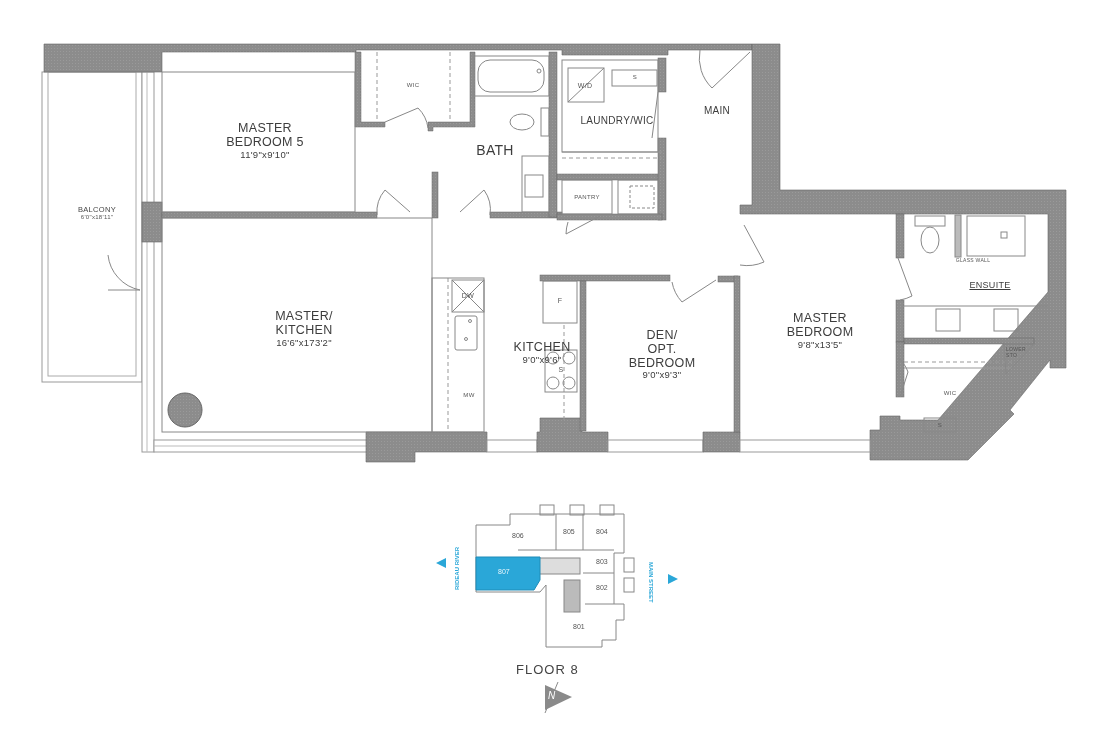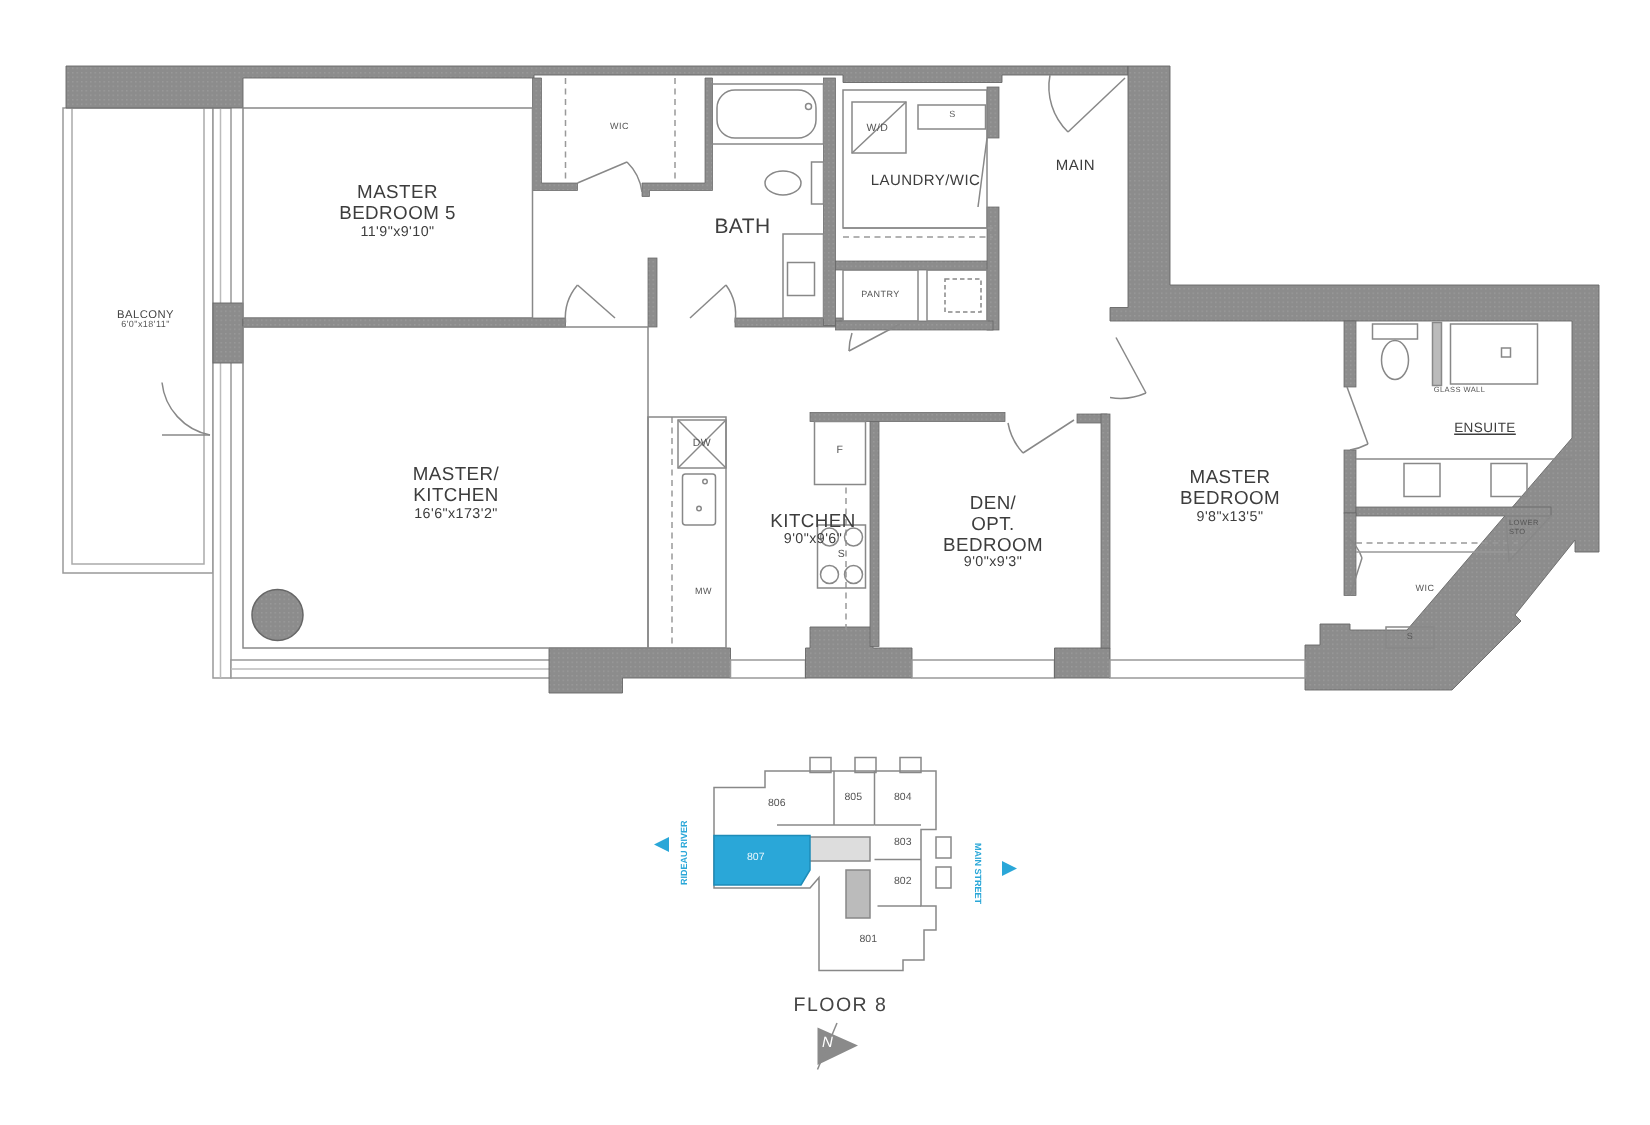--- a/index.html
+++ b/index.html
@@ -252,14 +252,14 @@
 <div class="keyplan-lbl" style="left:563px;top:528px;">805</div>
 <div class="keyplan-lbl" style="left:596px;top:528px;">804</div>
 <div class="keyplan-lbl" style="left:596px;top:558px;">803</div>
 <div class="keyplan-lbl" style="left:498px;top:568px;color:#e8f6fc;">807</div>
 <div class="keyplan-lbl" style="left:596px;top:584px;">802</div>
 <div class="keyplan-lbl" style="left:573px;top:623px;">801</div>
 
 <div class="rotated" style="left:432px;top:558px;transform:rotate(-90deg);transform-origin:left top;top:590px;left:454px;">RIDEAU RIVER</div>
 <div class="rotated" style="transform:rotate(90deg);transform-origin:left top;left:654px;top:562px;">MAIN STREET</div>
 
-<div class="floor-title" style="left:529px;top:662px;">FLOOR 8</div>
+<div class="floor-title" style="left:516px;top:662px;">FLOOR 8</div>
 <div style="position:absolute;left:548px;top:690px;font-size:10px;font-style:italic;color:#fff;">N</div>
 
 </body></html>

